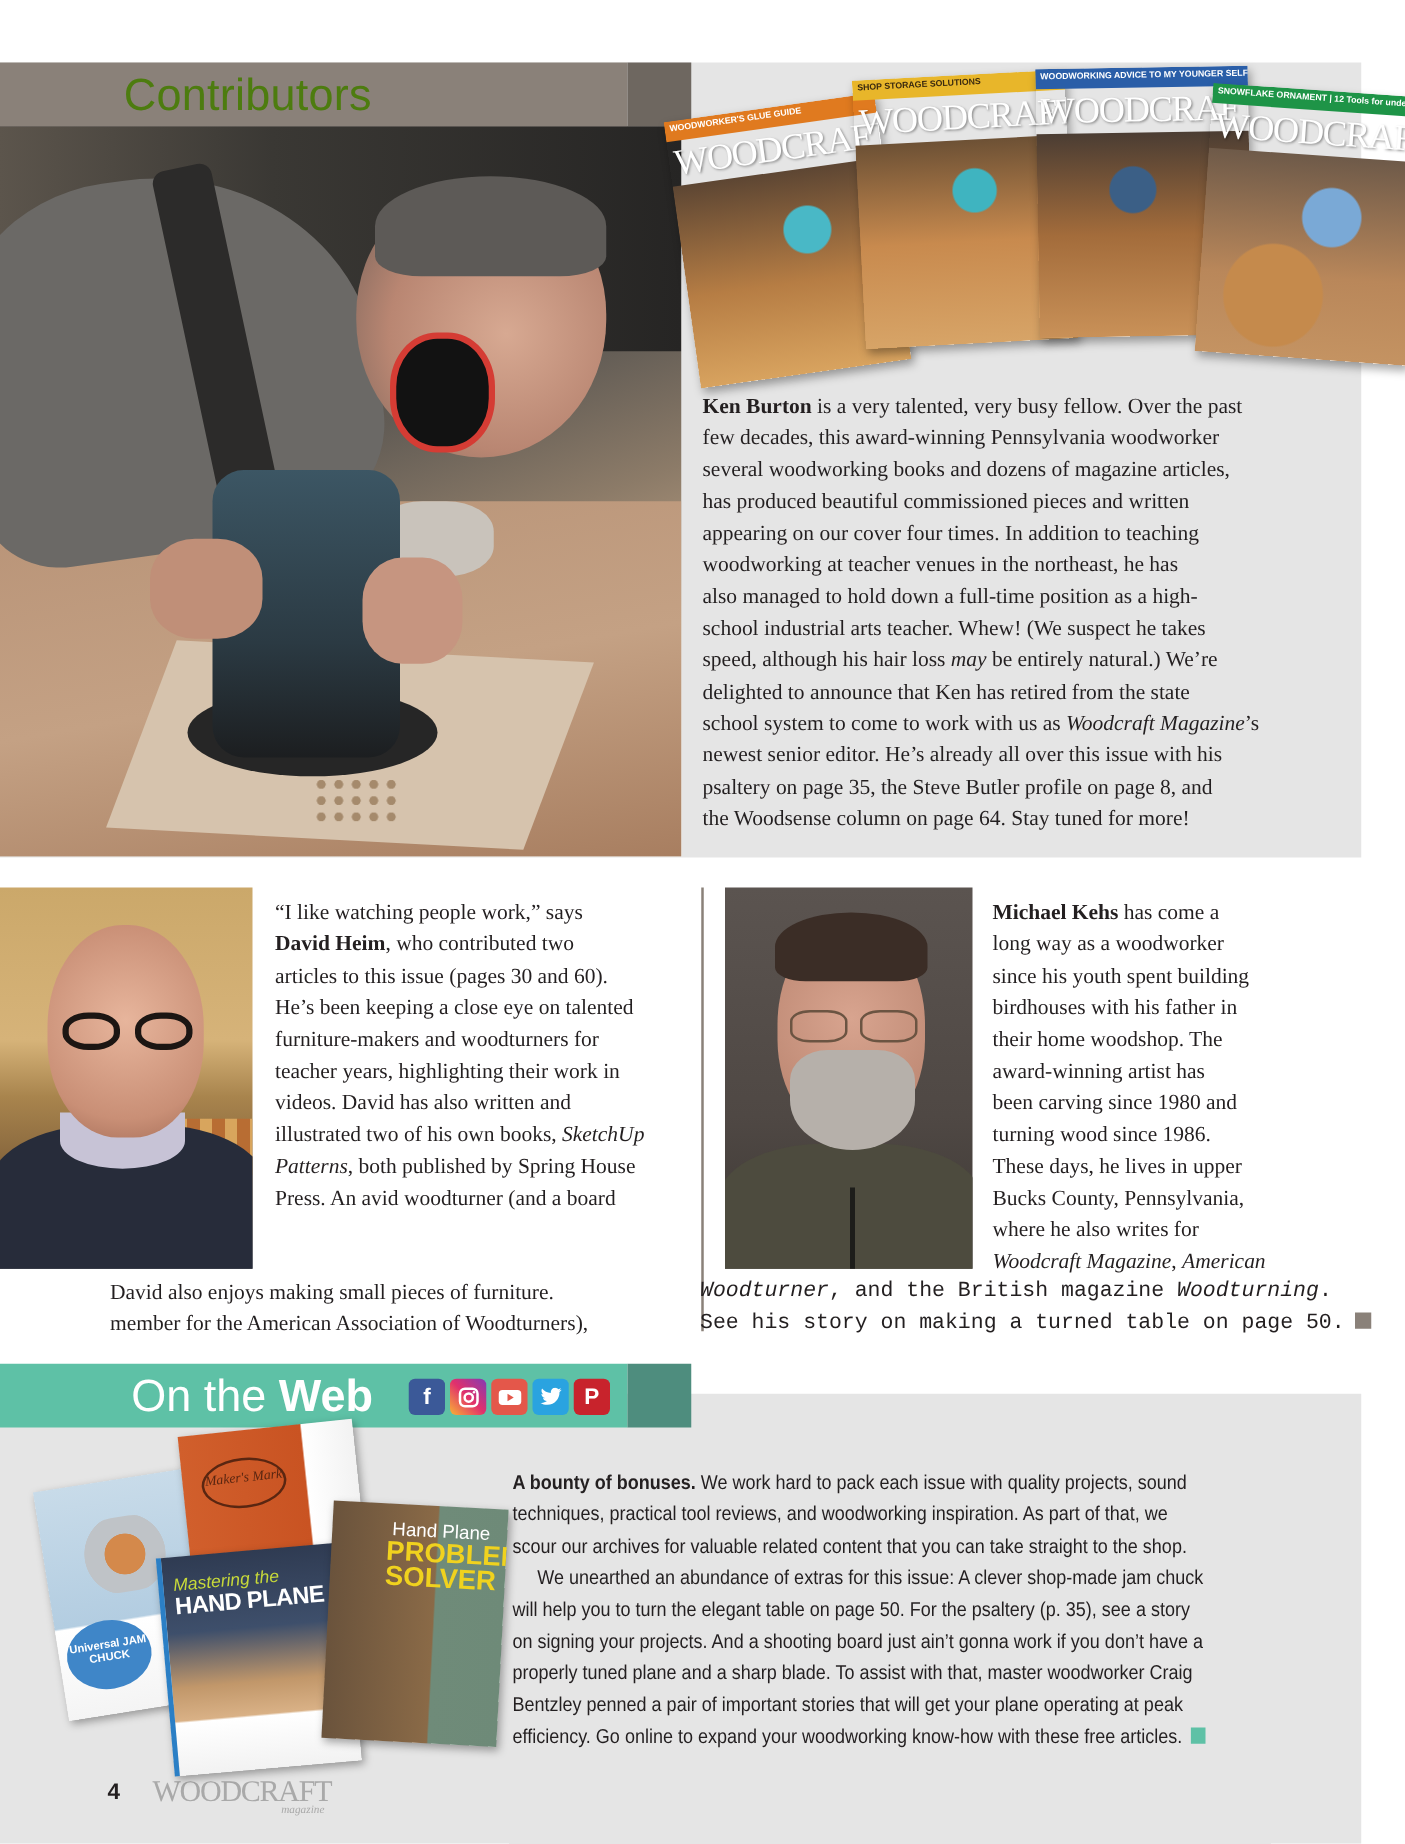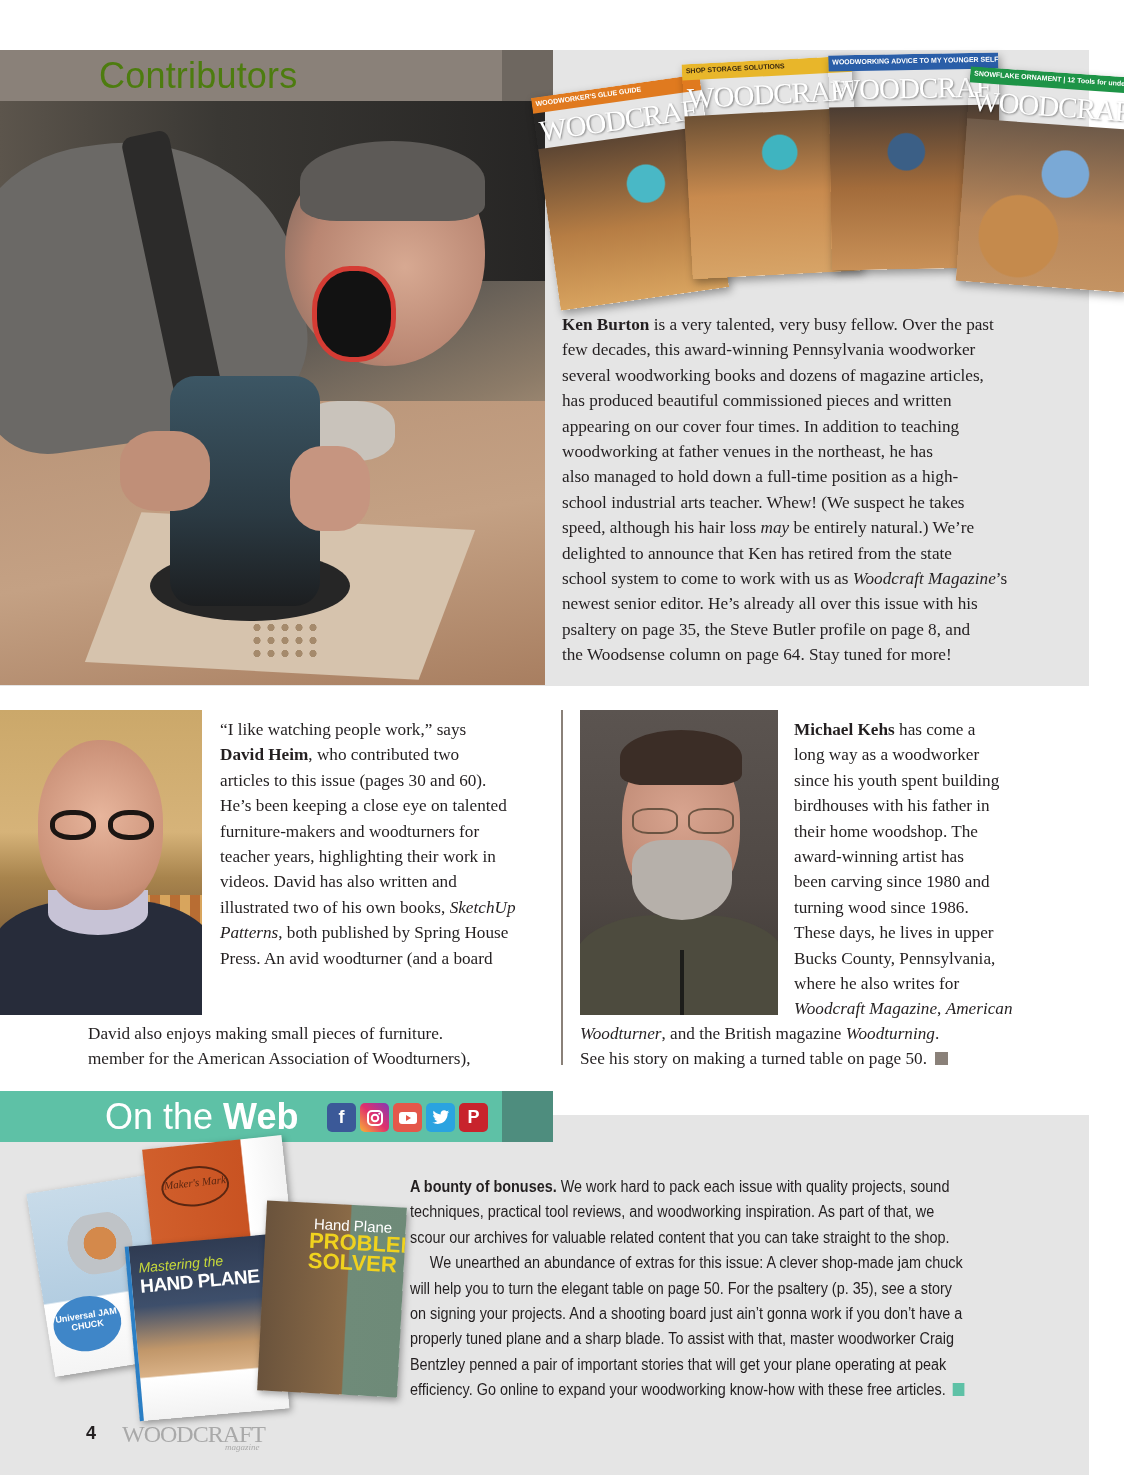--- a/index.html
+++ b/index.html
@@ -73,21 +73,21 @@
     background: linear-gradient(180deg, #5b5450 0%, #4f4844 60%, #3d3834 100%); }
   .kp-head { position: absolute; left: 42px; top: 28px; width: 118px; height: 170px; border-radius: 48% 48% 45% 45%; background: radial-gradient(circle at 50% 45%, #d8a48f 0%, #bf8a75 70%, #8e6152 100%); }
   .kp-hair { position: absolute; left: 40px; top: 20px; width: 122px; height: 55px; border-radius: 50% 50% 20% 20%; background: #3b2d26; }
   .kp-beard { position: absolute; left: 52px; top: 130px; width: 100px; height: 80px; border-radius: 30% 30% 50% 50%; background: #b6b0aa; }
   .kp-glasses { position: absolute; left: 52px; top: 98px; width: 110px; height: 28px; }
   .kp-glasses span { position: absolute; top: 0; width: 46px; height: 26px; border: 2px solid #6b5442; border-radius: 35%; }
   .kp-body { position: absolute; left: -5px; top: 205px; width: 210px; height: 110px; border-radius: 40% 40% 0 0; background: #4d4b3e; }
   .kp-zip { position: absolute; left: 100px; top: 240px; width: 4px; height: 70px; background: #1d1d1a; }
 
   .kehs-text { position: absolute; left: 794px; top: 717px; width: 290px; font-size: 17.2px; line-height: 25.4px; }
-  .kehs-text-wide { position: absolute; left: 580px; top: 1021px; width: 500px; font-size: 17.2px; line-height: 25.4px; }
+  .kehs-text-wide { position: absolute; left: 560px; top: 1021px; width: 500px; font-size: 17.2px; line-height: 25.4px; font-family: Liberation Mono, monospace; }
   .end-mark { display: inline-block; width: 13px; height: 13px; margin-left: 8px; vertical-align: -1px; }
 
   
   .bottom-panel { position: absolute; left: 0; top: 1115px; width: 1089px; height: 360px; background: #e5e5e5; }
   .web-bar { position: absolute; left: 0; top: 1091px; width: 502px; height: 51px; background: #5ec1a6; }
   .web-bar-end { position: absolute; left: 502px; top: 1091px; width: 51px; height: 51px; background: #4e8d7e; }
   .web-title { position: absolute; left: 105px; top: 1096px; font-family: "Liberation Sans", sans-serif; font-size: 36px; color: #ffffff; white-space: nowrap; }
   .web-title .light { font-weight: normal; }
   .web-title .bold { font-weight: bold; }
   .social { position: absolute; left: 327px; top: 1103px; display: flex; gap: 4px; }
@@ -170,21 +170,21 @@
     <div class="mast">WOODCRAFT</div>
   </div>
 </div>
 
 <div class="ken-text">
   <span class="line"><b>Ken Burton</b><span> is a very talented, very busy fellow. Over the past</span></span>
   <span class="line">few decades, this award-winning Pennsylvania woodworker</span>
   <span class="line">several woodworking books and dozens of magazine articles,</span>
   <span class="line">has produced beautiful commissioned pieces and written</span>
   <span class="line">appearing on our cover four times. In addition to teaching</span>
-  <span class="line">woodworking at father venues in the northeast, he has</span>
+  <span class="line">woodworking at teacher venues in the northeast, he has</span>
   <span class="line">also managed to hold down a full-time position as a high-</span>
   <span class="line">school industrial arts teacher. Whew! (We suspect he takes</span>
   <span class="line"><span>speed, although his hair loss </span><i>may</i><span> be entirely natural.) We’re</span></span>
   <span class="line">delighted to announce that Ken has retired from the state</span>
   <span class="line"><span>school system to come to work with us as </span><i>Woodcraft Magazine</i><span>’s</span></span>
   <span class="line">newest senior editor. He’s already all over this issue with his</span>
   <span class="line">psaltery on page 35, the Steve Butler profile on page 8, and</span>
   <span class="line">the Woodsense column on page 64. Stay tuned for more!</span>
 </div>
 

